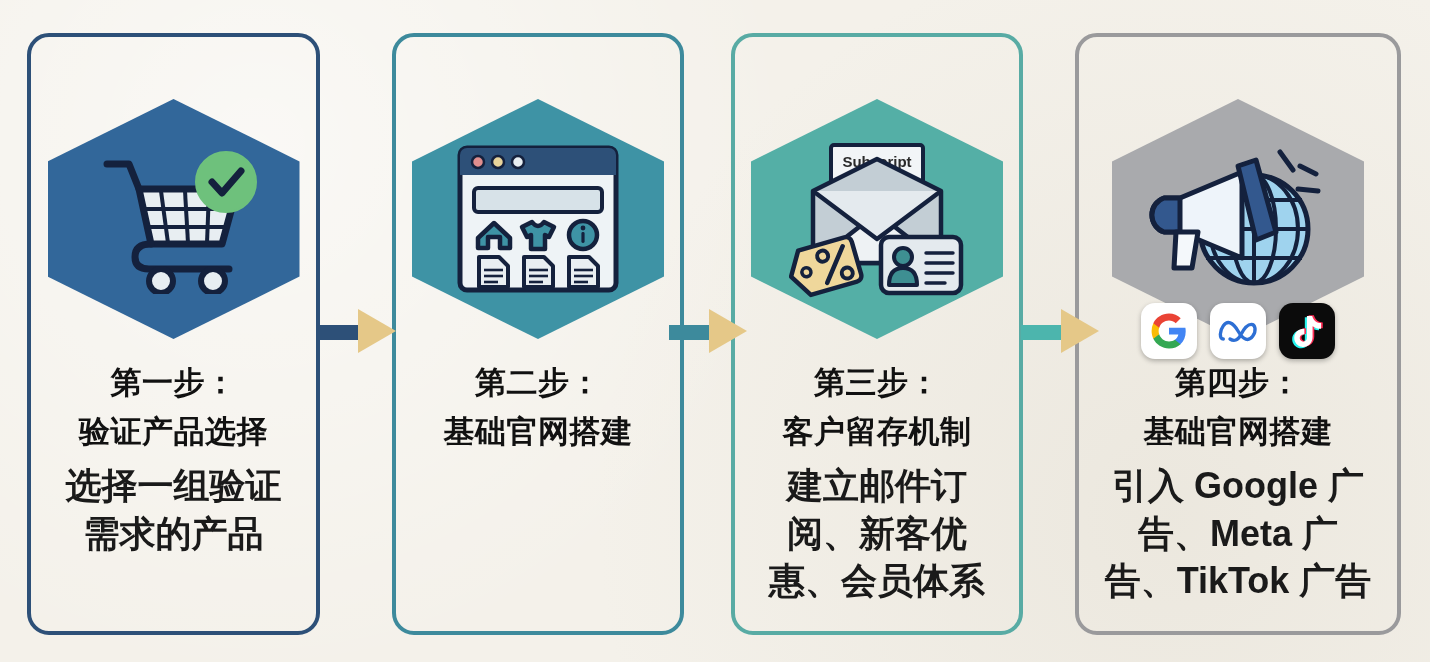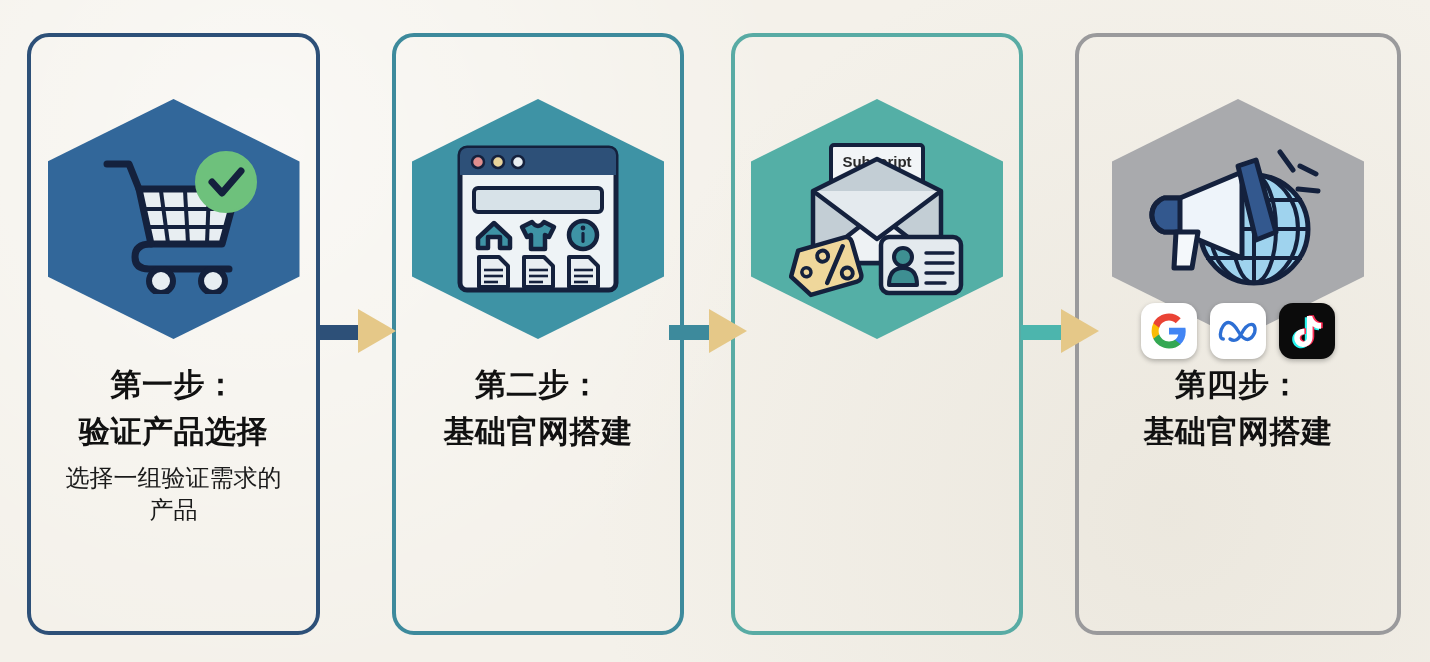--- a/index.html
+++ b/index.html
@@ -73,33 +73,34 @@
     right: 10px;
     top: 330px;
     text-align: center;
   }
   .step-no {
     font-size: 31px;
     font-weight: 700;
     color: #111111;
     line-height: 1.18;
     letter-spacing: .5px;
+    font-family: Liberation Mono, monospace;
   }
   .step-title {
     font-size: 31px;
     font-weight: 700;
     color: #111111;
     line-height: 1.18;
     letter-spacing: .5px;
     margin-top: 10px;
   }
   .step-desc {
     margin-top: 12px;
-    font-size: 24px;
-    font-weight: 400;
+    font-size: 36px;
+    font-weight: 700;
     color: #1a1a1a;
     line-height: 1.32;
     padding: 0 14px;
   }
 
   
   .connector {
     position: absolute;
     top: 305px;
     height: 52px;
@@ -265,20 +266,25 @@
             <path d="M100 146 Q100 129 114 129 Q128 129 128 146 Z" fill="#3e8f92" stroke="#14213d" stroke-width="4" stroke-linejoin="round"></path>
             <g stroke="#14213d" stroke-width="3.4" stroke-linecap="round">
               <line x1="137" y1="114" x2="164" y2="114"></line>
               <line x1="137" y1="124" x2="164" y2="124"></line>
               <line x1="137" y1="134" x2="164" y2="134"></line>
               <line x1="137" y1="144" x2="156" y2="144"></line>
             </g>
           </svg>
         </div>
       </div>
+      <div class="text-block">
+        <div class="step-no">第三步：</div>
+        <div class="step-title">客户留存机制</div>
+        <div class="step-desc">建立邮件订阅、新客优惠、会员体系</div>
+      </div>
     </div>
   </div>
 
   <svg class="connector" id="conn3" style="left:1021px; width:80px;" viewBox="0 0 80 52">
     <rect id="c3bar" x="0" y="20" width="44" height="15" fill="#4cb5ad"></rect>
     <polygon id="c3head" points="40,4 78,26 40,48" fill="#e5c888"></polygon>
   </svg>
 
   <div class="card" id="card4" style="left: 1075px; width: 326px; border-color: rgb(154, 154, 156);">
     <div class="card-inner">
@@ -331,17 +337,18 @@
             <path d="M23.5 4 c1.6 5.4 5.2 7.4 9.4 7.6 v6.1 c-3.2 .1 -6.3 -.9 -9 -2.7 v11.4 c0 6.8 -5.5 11.6 -11.6 10.4 -4.6 -.9 -7.9 -5 -7.8 -9.7 .1 -5.6 5.1 -10 10.7 -9.4 v6.2 c-2.5 -.8 -4.9 1 -4.9 3.6 0 2.1 1.7 3.8 3.8 3.8 2.1 0 3.8 -1.7 3.8 -3.8 V4 Z" fill="#25F4EE" transform="translate(-2.2,1.4)"></path>
             <path d="M23.5 4 c1.6 5.4 5.2 7.4 9.4 7.6 v6.1 c-3.2 .1 -6.3 -.9 -9 -2.7 v11.4 c0 6.8 -5.5 11.6 -11.6 10.4 -4.6 -.9 -7.9 -5 -7.8 -9.7 .1 -5.6 5.1 -10 10.7 -9.4 v6.2 c-2.5 -.8 -4.9 1 -4.9 3.6 0 2.1 1.7 3.8 3.8 3.8 2.1 0 3.8 -1.7 3.8 -3.8 V4 Z" fill="#FE2C55" transform="translate(1.8,-0.6)"></path>
             <path d="M23.5 4 c1.6 5.4 5.2 7.4 9.4 7.6 v6.1 c-3.2 .1 -6.3 -.9 -9 -2.7 v11.4 c0 6.8 -5.5 11.6 -11.6 10.4 -4.6 -.9 -7.9 -5 -7.8 -9.7 .1 -5.6 5.1 -10 10.7 -9.4 v6.2 c-2.5 -.8 -4.9 1 -4.9 3.6 0 2.1 1.7 3.8 3.8 3.8 2.1 0 3.8 -1.7 3.8 -3.8 V4 Z" fill="#ffffff"></path>
           </svg>
         </div>
       </div>
 
       <div class="text-block">
         <div class="step-no">第四步：</div>
         <div class="step-title">基础官网搭建</div>
+        <div class="step-desc">引入 Google 广告、Meta 广告、TikTok 广告</div>
       </div>
     </div>
   </div>
 
 </div>
 
 </body></html>

